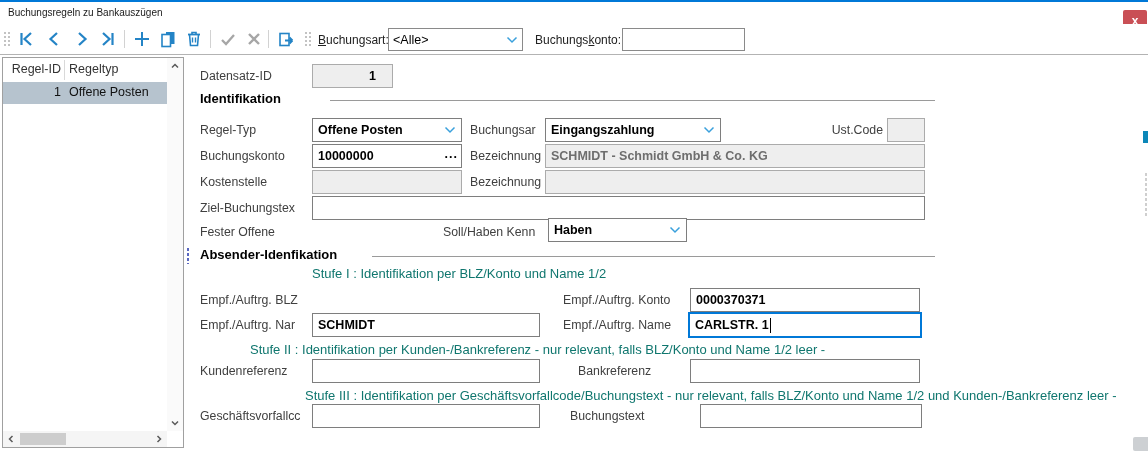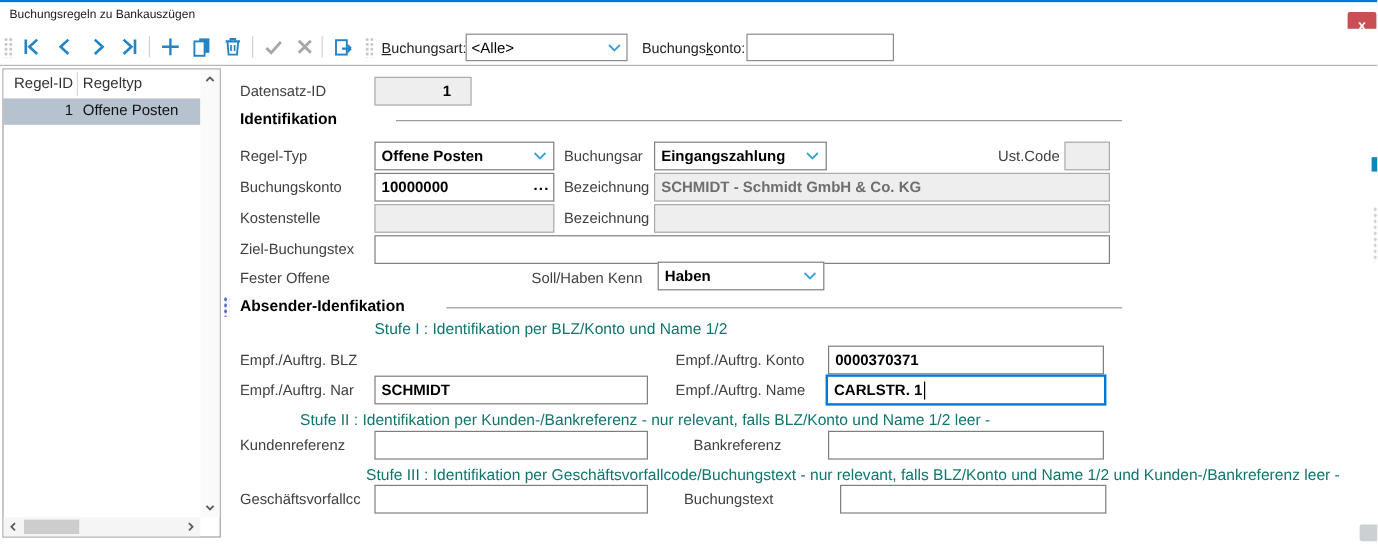--- a/index.html
+++ b/index.html
@@ -211,21 +211,21 @@
   <div class="sec-line" style="left:330px; top:100px; width:605px"></div>
 
   <div class="lbl" style="left:200px; top:123px">Regel-Typ</div>
   <div class="fld dd" style="left:312px; top:118px; width:150px">
     <span class="v">Offene Posten</span>
     <svg class="chev" viewBox="0 0 12 8">
         <path d="M1.5 1.5L6 6l4.5-4.5" stroke="#3aa0dc" stroke-width="1.5" fill="none"></path>
       </svg>
   </div>
   <div class="lbl" style="left:470px; top:123px; width:73px">Buchungsar</div>
-  <div class="fld dd" style="left:545px; top:118px; width:144px">
+  <div class="fld dd" style="left:545px; top:118px; width:176px">
     <span class="v">Eingangszahlung</span>
     <svg class="chev" viewBox="0 0 12 8">
         <path d="M1.5 1.5L6 6l4.5-4.5" stroke="#3aa0dc" stroke-width="1.5" fill="none"></path>
       </svg>
   </div>
   <div class="lbl" style="left:823px; top:123px; width:60px; text-align:right">Ust.Code</div>
   <div class="fld dis" style="left:887px; top:118px; width:38px">
       <span class="v"></span>
     </div>
 

